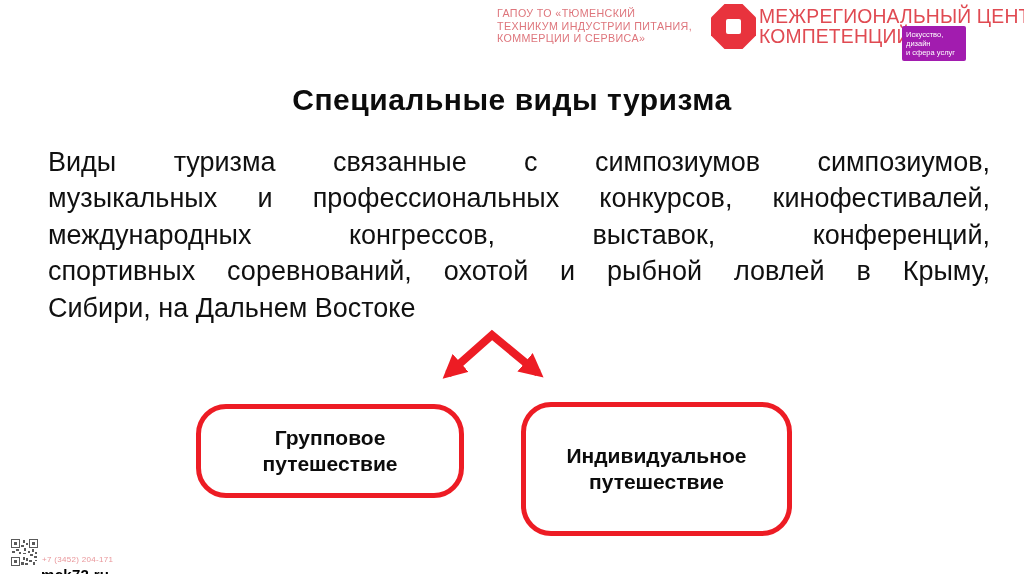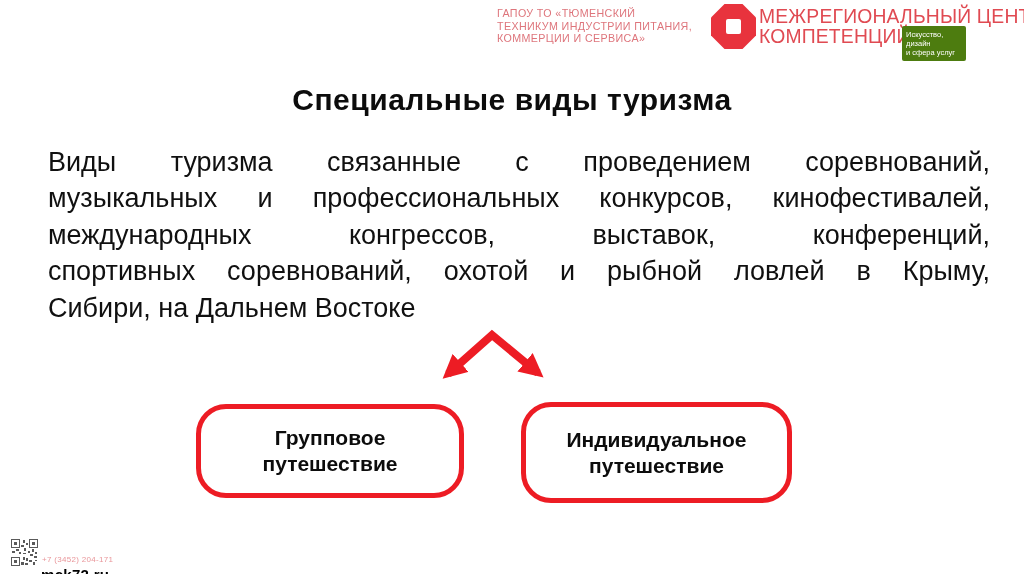--- a/index.html
+++ b/index.html
@@ -12,40 +12,40 @@
   .institution{position:absolute;left:497px;top:7px;color:#de757c;
     font-size:11.5px;line-height:12.5px;letter-spacing:0.4px;
     transform:scaleX(0.93);transform-origin:left top;white-space:nowrap;}
   .octagon{position:absolute;left:711px;top:4px;width:45px;height:45px;background:#e8333d;
     clip-path:polygon(30% 0,70% 0,100% 30%,100% 70%,70% 100%,30% 100%,0 70%,0 30%);}
   .octagon .hole{position:absolute;left:15px;top:15px;width:15px;height:15px;
     background:#ffffff;border-radius:2px;}
   .center-name{position:absolute;left:759px;top:6px;color:#e04a52;
     font-size:21px;line-height:20px;letter-spacing:0.2px;
     transform:scaleX(0.92);transform-origin:left top;white-space:nowrap;}
-  .badge{position:absolute;left:902px;top:26px;width:64px;background:#4d7c0f;
+  .badge{position:absolute;left:902px;top:26px;width:64px;background:#a21caf;
     border-radius:2px;color:#ffffff;font-size:7.5px;line-height:9px;
     padding:4px 4px;box-sizing:border-box;}
 
   
   .title{position:absolute;left:0;top:83px;width:1024px;text-align:center;
     font-size:30px;font-weight:bold;letter-spacing:0.5px;color:#0c0c0c;}
   .body-par{position:absolute;left:48px;top:144px;width:942px;
     font-size:27px;line-height:36.4px;color:#101010;}
   .bline{width:100%;}
   .bline.just{text-align:justify;text-align-last:justify;}
 
   
   .arrows{position:absolute;left:410px;top:326px;width:160px;height:66px;}
   .dbox{position:absolute;box-sizing:border-box;background:#ffffff;
     border:5px solid #ed1c24;border-radius:30px;
     display:flex;align-items:center;justify-content:center;text-align:center;
     font-weight:bold;font-size:21px;line-height:26px;color:#0c0c0c;}
   .dbox.left{left:196px;top:404px;width:268px;height:94px;}
-  .dbox.right{left:521px;top:402px;width:271px;height:101px;}
+  .dbox.right{left:521px;top:402px;width:271px;height:134px;}
   .dbox .lbl{max-width:210px;}
 
   
   .qr{position:absolute;left:11px;top:539px;width:27px;height:27px;}
   .site{position:absolute;left:41px;top:537px;color:#000000;
     font-weight:bold;font-size:15px;letter-spacing:0.3px;margin-top:29px;}
   .phone{position:absolute;left:42px;top:555px;color:#e9969a;font-size:8px;letter-spacing:0.3px;}
 </style>
 </head>
 <body>
@@ -68,21 +68,21 @@
   </div>
 
   <div class="badge">
     <div>Искусство, дизайн</div>
     <div>и сфера услуг</div>
   </div>
 
   <div class="title">Специальные виды туризма</div>
 
   <div class="body-par">
-    <div class="bline just">Виды туризма связанные с проведением соревнований,</div>
+    <div class="bline just">Виды туризма связанные с симпозиумов симпозиумов,</div>
     <div class="bline just">музыкальных и профессиональных конкурсов, кинофестивалей,</div>
     <div class="bline just">международных конгрессов, выставок, конференций,</div>
     <div class="bline just">спортивных соревнований, охотой и рыбной ловлей в Крыму,</div>
     <div class="bline">Сибири, на Дальнем Востоке</div>
   </div>
 
   <svg class="arrows" viewBox="0 0 160 66" xmlns="http://www.w3.org/2000/svg">
     <defs>
       <marker id="ah" markerWidth="3" markerHeight="3" refX="2.1" refY="1.5" orient="auto-start-reverse" markerUnits="strokeWidth">
         <path d="M0,0 L3,1.5 L0,3 Z" fill="#ed1c24"></path>

